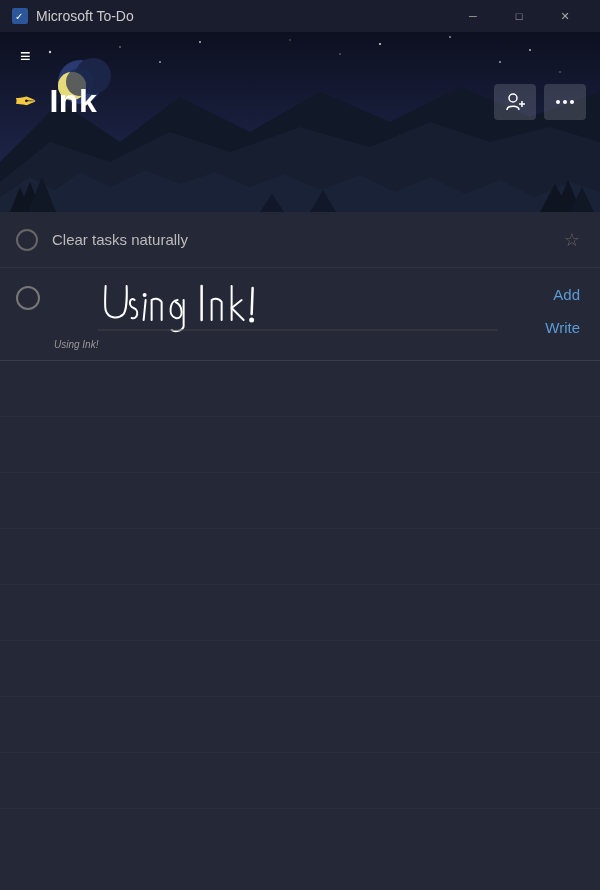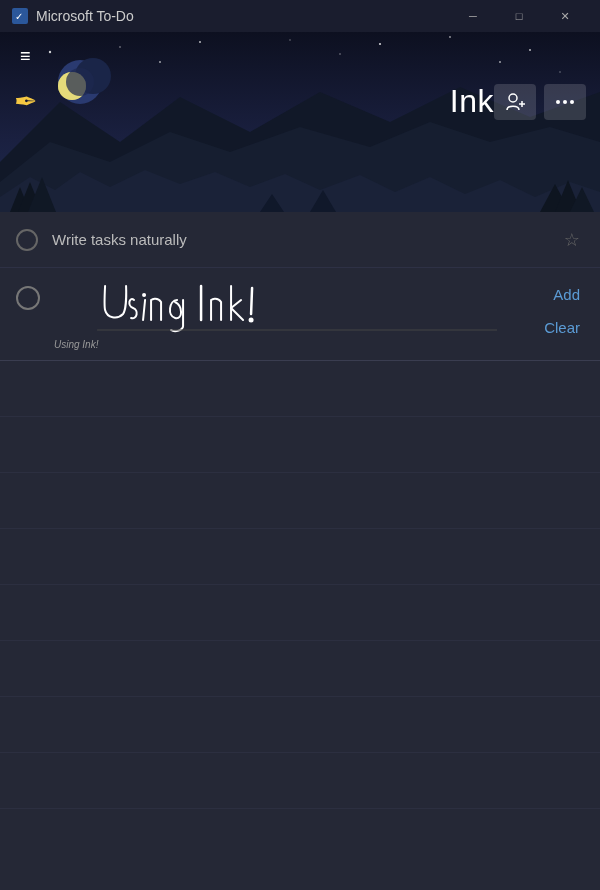--- a/index.html
+++ b/index.html
@@ -99,24 +99,23 @@
       z-index: 10;
     }
     .list-icon {
       font-size: 28px;
       margin-right: 12px;
       color: #f5c842;
     }
     .list-title {
       color: #fff;
       font-size: 32px;
-      font-weight: 400;
+      font-weight: 700;
       flex: 1;
       letter-spacing: 0.5px;
-      text-align: right;
     }
     .header-actions {
       display: flex;
       gap: 8px;
     }
     .header-action-btn {
       width: 42px;
       height: 36px;
       background: rgba(255,255,255,0.15);
       border: none;
@@ -342,21 +341,21 @@
         </button>
       </div>
     </div>
   </div>
 </div>
 
 <div class="main-content">
 
   <div class="task-row">
     <button class="task-circle"></button>
-    <span class="task-text">Write tasks naturally</span>
+    <span class="task-text">Clear tasks naturally</span>
     <span class="star-icon">☆</span>
   </div>
 
   <div class="ink-input-row">
     <button class="ink-circle"></button>
 
     <div class="ink-area">
 
       <svg class="ink-canvas" viewBox="0 0 400 55" height="55">
 
@@ -384,21 +383,21 @@
         <circle cx="154" cy="42" r="2.5" fill="white"></circle>
 
         <line x1="0" y1="52" x2="400" y2="52" stroke="#444" stroke-width="1"></line>
       </svg>
 
       <div class="ink-preview-text">Using Ink!</div>
     </div>
 
     <div class="ink-actions">
       <button class="ink-action-btn">Add</button>
-      <button class="ink-action-btn">Clear</button>
+      <button class="ink-action-btn">Write</button>
     </div>
   </div>
 
   <div class="scrollable-area">
     <div class="empty-task-row"></div>
     <div class="empty-task-row"></div>
     <div class="empty-task-row"></div>
     <div class="empty-task-row"></div>
     <div class="empty-task-row"></div>
     <div class="empty-task-row"></div>

